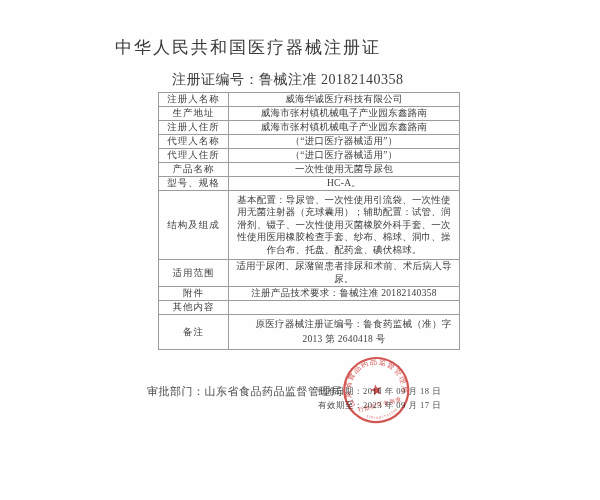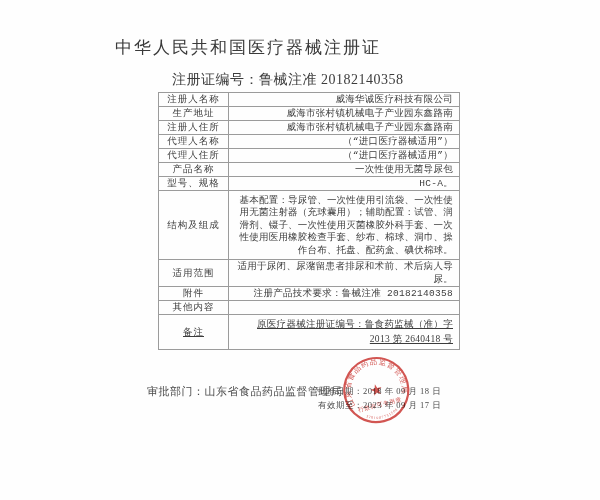--- a/index.html
+++ b/index.html
@@ -25,25 +25,25 @@
     font-size:9.5px;color:#3c3c3c;
   }
   table.cert td{
     border:1px solid #9b9b9b;
     padding:0 6px;
     overflow:hidden;
   }
   table.cert col.c1{width:70px;}
   table.cert col.c2{width:231px;}
   td.lbl{text-align:center;letter-spacing:1px;}
-  td.val{text-align:right;letter-spacing:0.3px;}
-  tr.single{height:14px;font-family:Liberation Mono, monospace;}
+  td.val{text-align:center;letter-spacing:0.3px;}
+  tr.single{height:14px;}
   tr.tall td{padding-top:3px;padding-bottom:3px;}
   tr.tall td.val{line-height:12.4px;letter-spacing:0.2px;}
-  tr.remark{height:35px;text-decoration:underline;}
+  tr.remark{height:35px;}
   tr.remark td.val{line-height:15px;text-indent:2em;}
   .footer-left{
     position:absolute;top:384px;left:147px;font-size:11px;color:#4a4a4a;
     letter-spacing:0.5px;
   }
   .footer-right{
     position:absolute;top:384px;left:318px;font-size:8.5px;color:#4a4a4a;
     letter-spacing:0.5px;line-height:14px;
   }
   .stamp{

